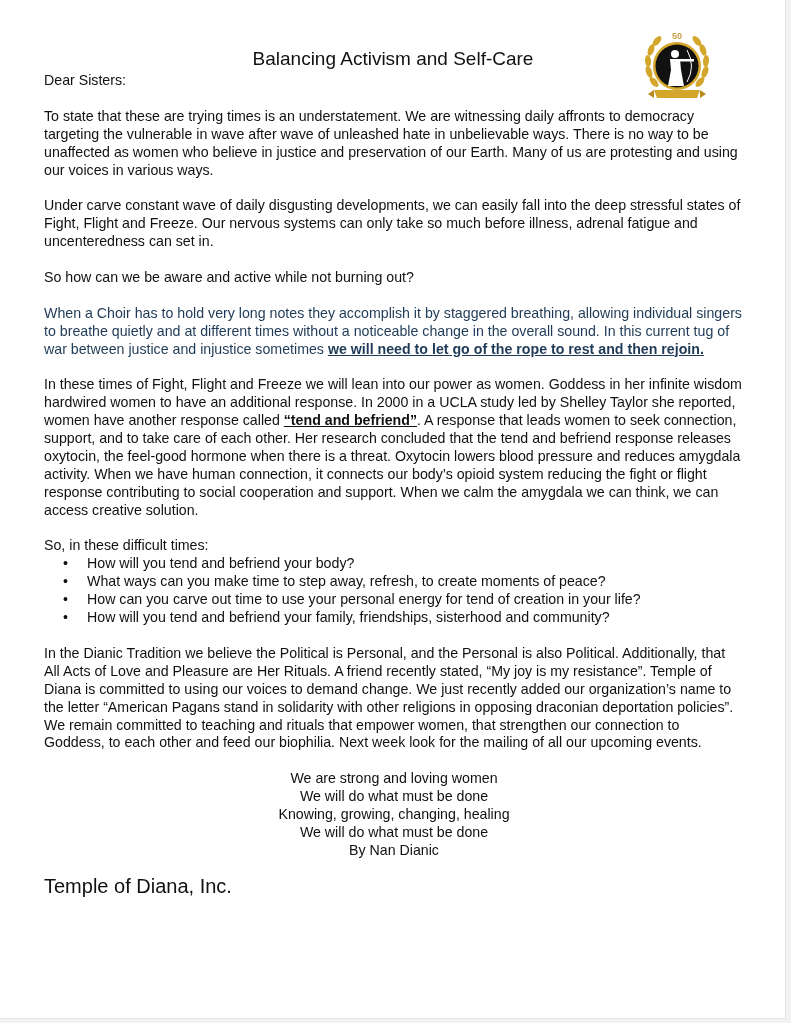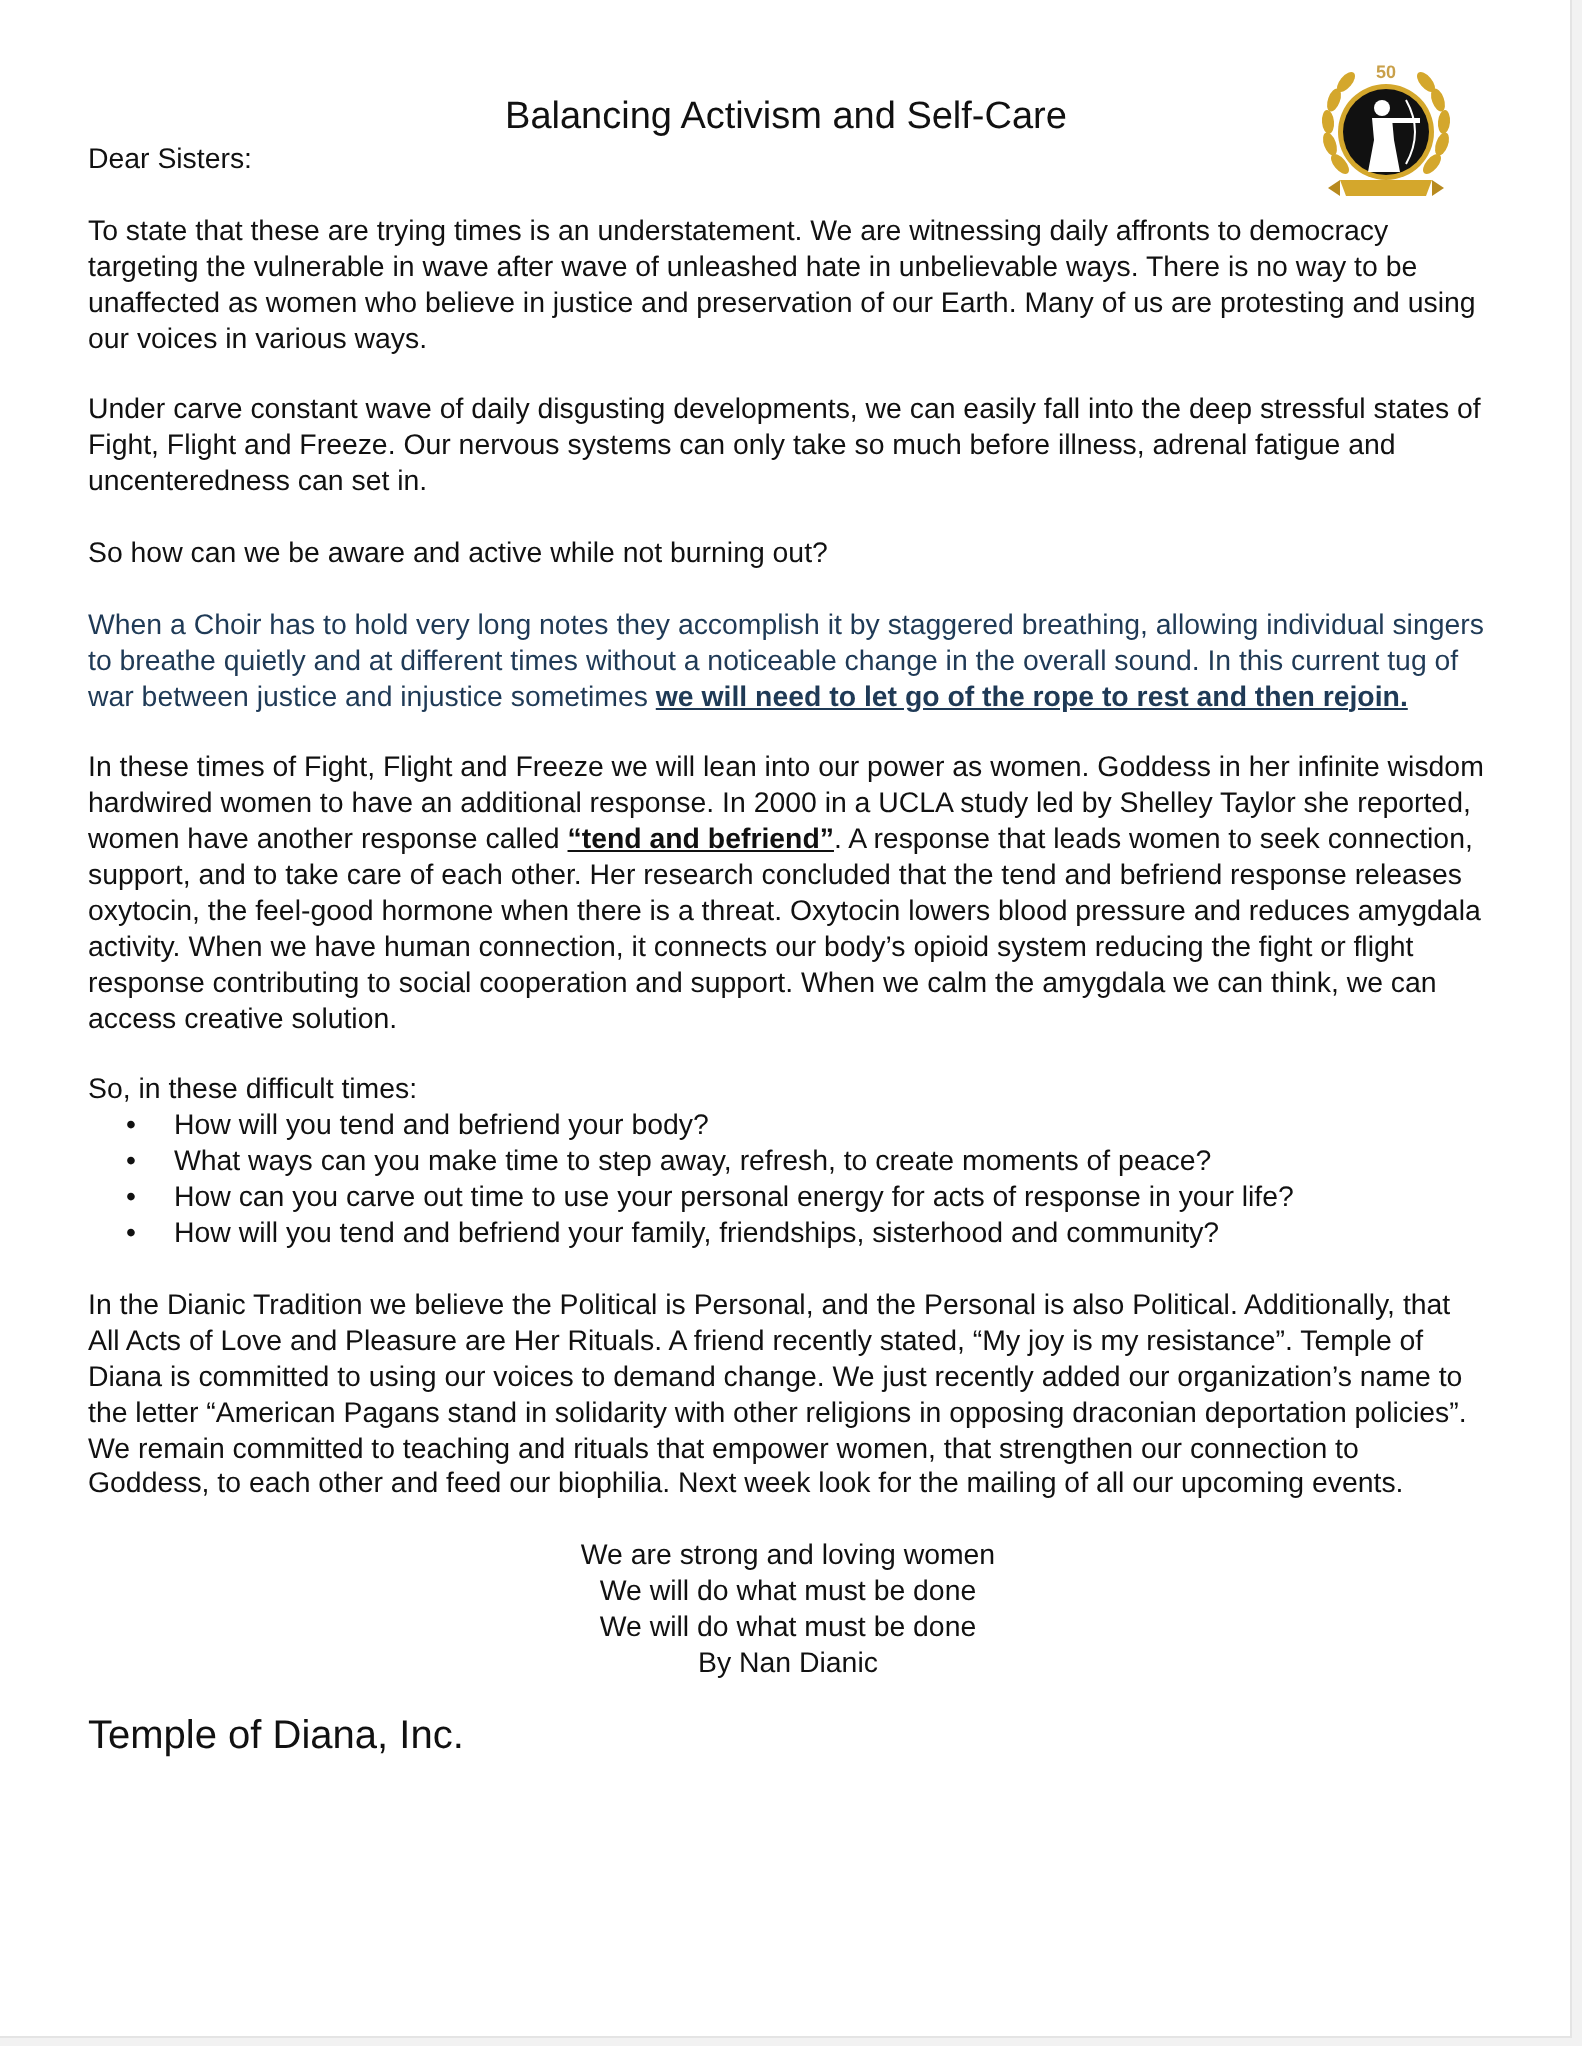--- a/index.html
+++ b/index.html
@@ -13,21 +13,21 @@
     box-sizing: border-box;
     font-family: "Liberation Sans", sans-serif;
     color: #111111;
     font-size: 14.2px;
     line-height: 17.9px;
   }
   .title {
     position: absolute; left: 0; top: 48px; width: 786px;
     text-align: center; font-size: 19px; line-height: 22px; color: #111;
   }
-  .logo { position: absolute; left: 656px; top: 28px; width: 74px; height: 80px; text-decoration: underline; }
+  .logo { position: absolute; left: 640px; top: 28px; width: 74px; height: 80px; text-decoration: underline; }
   .content { position: absolute; left: 44px; top: 72px; width: 700px; }
   p { margin: 0; }
   .gap { height: 17.9px; }
   .blue { color: #1f3a56; }
   .bu { font-weight: bold; text-decoration: underline; }
   ul { margin: 0; padding: 0; list-style: none; }
   ul li { position: relative; padding-left: 43px; }
   ul li .bullet { position: absolute; left: 19px; top: 0; }
   .poem { text-align: center; width: 700px; }
   .sign { font-size: 20px; line-height: 20px; margin-top: 16px; }
@@ -80,27 +80,28 @@
     <p>So how can we be aware and active while not burning out?</p>
     <div class="gap"></div>
     <p class="blue"><span>When a Choir has to hold very long notes they accomplish it by staggered breathing, allowing individual singers to breathe quietly and at different times without a noticeable change in the overall sound.  In this current tug of war between justice and injustice sometimes </span><span class="bu">we will need to let go of the rope to rest and then rejoin.</span></p>
     <div class="gap"></div>
     <p><span>In these times of Fight, Flight and Freeze we will lean into our power as women.  Goddess in her infinite wisdom hardwired women to have an additional response.  In 2000 in a UCLA study led by Shelley Taylor she reported, women have another response called </span><span class="bu">“tend and befriend”</span><span>.  A response that leads women to seek connection, support, and to take care of each other.  Her research concluded that the tend and befriend response releases oxytocin, the feel-good hormone when there is a threat.  Oxytocin lowers blood pressure and reduces amygdala activity.  When we have human connection, it connects our body’s opioid system reducing the fight or flight response contributing to social cooperation and support.  When we calm the amygdala we can think, we can access creative solution.</span></p>
     <div class="gap"></div>
     <p>So, in these difficult times:</p>
     <ul>
       <li><span class="bullet">•</span><span>How will you tend and befriend your body?</span></li>
       <li><span class="bullet">•</span><span>What ways can you make time to step away, refresh, to create moments of peace?</span></li>
-      <li><span class="bullet">•</span><span>How can you carve out time to use your personal energy for acts of response in your life?</span></li>
+      <li><span class="bullet">•</span><span>How can you carve out time to use your personal energy for tend of creation in your life?</span></li>
       <li><span class="bullet">•</span><span>How will you tend and befriend your family, friendships, sisterhood and community?</span></li>
     </ul>
     <div class="gap"></div>
     <p>In the Dianic Tradition we believe the Political is Personal, and the Personal is also Political.  Additionally, that All Acts of Love and Pleasure are Her Rituals.  A friend recently stated, “My joy is my resistance”.  Temple of Diana is committed to using our voices to demand change.  We just recently added our organization’s name to the letter “American Pagans stand in solidarity with other religions in opposing draconian deportation policies”.  We remain committed to teaching and rituals that empower women, that strengthen our connection to Goddess, to each other and feed our biophilia.  Next week look for the mailing of all our upcoming events.</p>
     <div class="gap"></div>
     <div class="poem">
       <div>We are strong and loving women</div>
       <div>We will do what must be done</div>
+      <div>Knowing, growing, changing, healing</div>
       <div>We will do what must be done</div>
       <div>By Nan Dianic</div>
     </div>
     <div class="sign">Temple of Diana, Inc.</div>
   </div>
 </div>
 
 </body></html>

